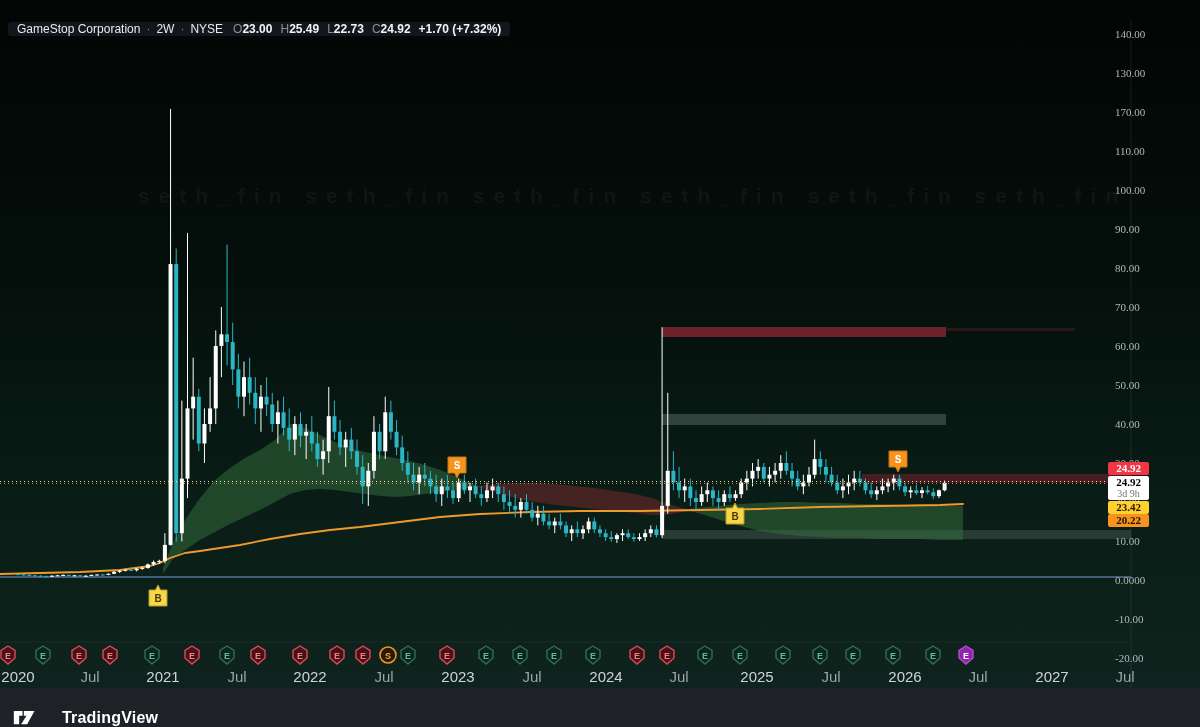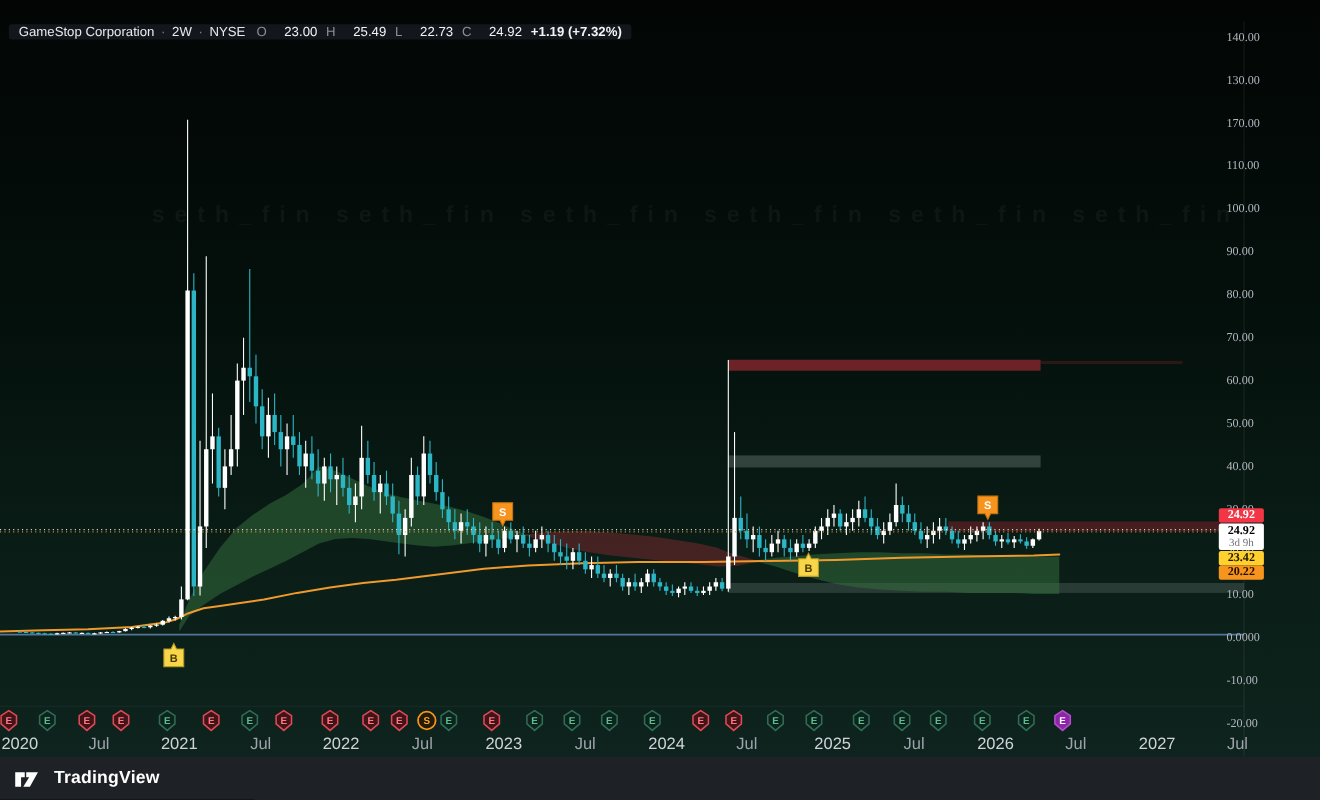--- a/index.html
+++ b/index.html
@@ -15,21 +15,21 @@
   }
   .legend{
     position:absolute;top:22px;left:8px;z-index:25;
     background:rgba(22,26,33,0.85);border-radius:3px;padding:0 9px;
     font-size:12px;color:#cdd0d6;white-space:nowrap;display:flex;gap:6px;align-items:center;
   }
   .legend .sym{color:#e8eaed;}
   .legend .sep{color:#7d828c;}
   .legend .ohlc{display:flex;gap:8px;margin-left:4px;}
   .legend .ohlc .k{color:#8b8f98;}
-  .legend .ohlc .v{color:#f2f3f5;font-weight:normal;margin-left:16px;}
+  .legend .ohlc .v{color:#f2f3f5;font-weight:bold;}
   .legend .chg{color:#f2f3f5;font-weight:bold;margin-left:2px;}
   .watermark{
     position:absolute;top:184px;left:138px;width:990px;height:34px;overflow:hidden;
     white-space:nowrap;font-size:21px;font-weight:bold;letter-spacing:9px;
     color:rgba(255,255,255,0.045);z-index:2;user-select:none;
   }
   svg#chart{position:absolute;top:0;left:0;z-index:5;}
   .price-axis{position:absolute;top:0;left:1108px;width:69px;height:544px;z-index:10;font-family:Liberation Serif, serif;}
   .tick{
     position:absolute;left:7px;font-size:11px;color:#b3b7bf;line-height:12px;
@@ -39,21 +39,21 @@
     border-radius:2px;line-height:13px;z-index:12;
   }
   .flag .sub{font-weight:normal;font-size:10px;line-height:10px;}
   .time-axis{position:absolute;top:666px;left:0;width:1131px;height:18px;z-index:10;}
   .tlabel{
     position:absolute;top:2px;transform:translateX(-50%);font-size:15px;color:#9da2ab;
   }
   .tlabel.major{color:#cfd3d9;}
   .footer{
     position:absolute;bottom:0;left:0;width:100%;height:39px;background:#1e2126;
-    display:flex;align-items:center;gap:13px;padding-left:13px;box-sizing:border-box;z-index:30;
+    display:flex;align-items:flex-end;gap:26px;padding-left:13px;box-sizing:border-box;z-index:30;
   }
   .footer .brand{color:#fff;font-size:16px;font-weight:bold;letter-spacing:0.2px;}
 </style>
 </head>
 <body>
 
 <div class="stage">
 
 
   <div class="watermark" id="watermark">seth_fin   seth_fin   seth_fin   seth_fin   seth_fin   seth_fin   seth_fin   seth_fin   seth_fin   seth_fin</div>
@@ -538,21 +538,21 @@
     <span class="sep">·</span>
     <span class="sym">2W</span>
     <span class="sep">·</span>
     <span class="sym">NYSE</span>
     <span class="ohlc" id="ohlc">
         <span><span class="k">O</span><span class="v">23.00</span></span>
         <span><span class="k">H</span><span class="v">25.49</span></span>
         <span><span class="k">L</span><span class="v">22.73</span></span>
         <span><span class="k">C</span><span class="v">24.92</span></span>
       </span>
-    <span class="chg">+1.19 (+7.32%)</span>
+    <span class="chg">+1.70 (+7.32%)</span>
   </div>
 
   <div class="price-axis" id="price-axis">
       <div class="tick" style="top: 28px;">140.00</div>
       <div class="tick" style="top: 67px;">130.00</div>
       <div class="tick" style="top: 106px;">170.00</div>
       <div class="tick" style="top: 145px;">110.00</div>
       <div class="tick" style="top: 184px;">100.00</div>
       <div class="tick" style="top: 223px;">90.00</div>
       <div class="tick" style="top: 262px;">80.00</div>

